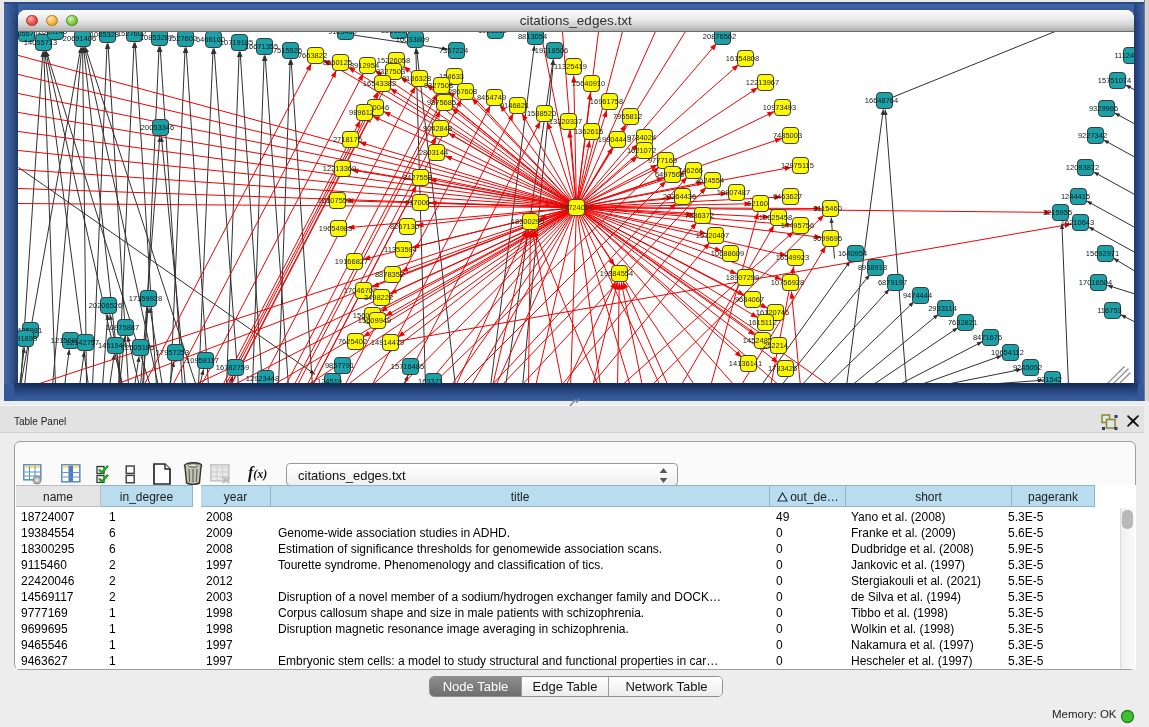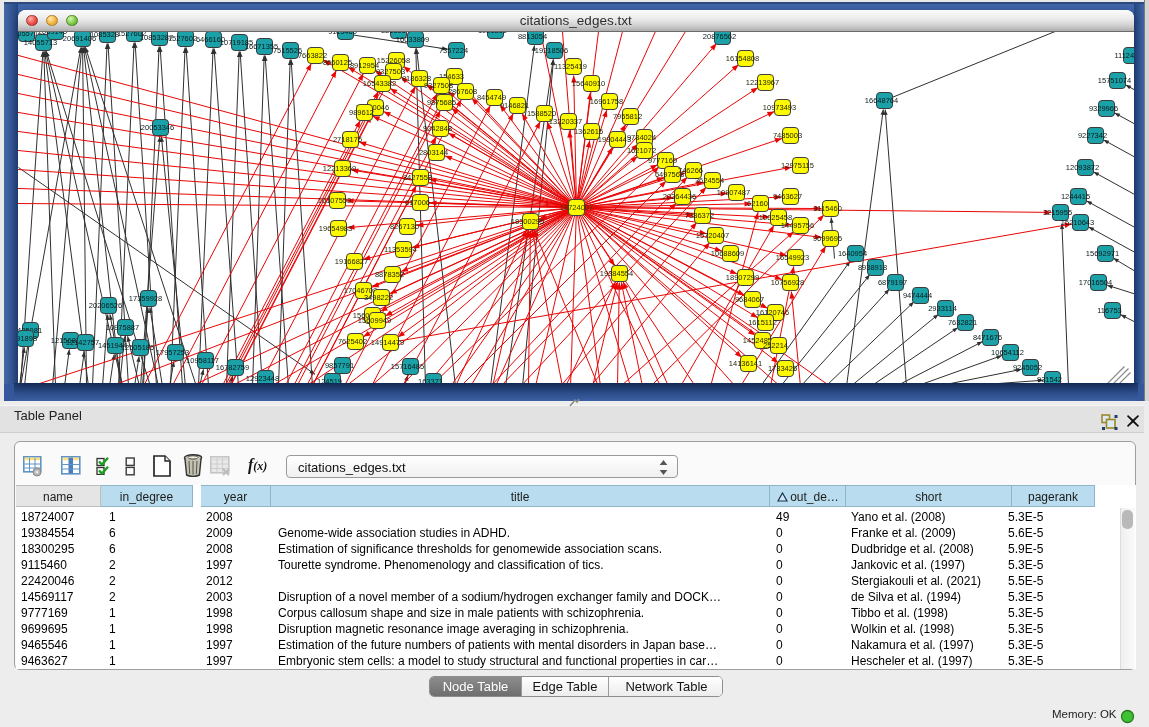--- a/index.html
+++ b/index.html
@@ -7,23 +7,23 @@
 #deskshadeR{position:absolute;left:1134px;top:4px;width:10px;height:380px;background:linear-gradient(90deg,#26457c,#3f64a6)}
 #deskshadeB{position:absolute;left:14px;top:383px;width:1124px;height:18px;background:linear-gradient(180deg,#1c3966,#2a4a85 45%,#3a5fa3)}
 #rightstrip{position:absolute;left:1143.5px;top:0;width:5.5px;height:727px;background:#d4d4d4;border-left:1.6px solid #7c7c7c}
 #win{position:absolute;left:17.5px;top:9.5px;width:1116.5px;height:373.5px;border-radius:8px 8px 0 0;background:#fff;box-shadow:0 3px 9px rgba(10,20,60,.55)}
 #titlebar{position:absolute;left:0;top:0;width:100%;height:22px;border-radius:8px 8px 0 0;background:linear-gradient(180deg,#fbfbfb 0,#ebebeb 42%,#d2d2d2 72%,#aeaeae 100%);border-bottom:1px solid #6b6b6b}
 #title{position:absolute;width:100%;text-align:center;top:3.5px;font-size:13.5px;color:#2e2e2e}
 .tl{position:absolute;top:5.2px;width:11.6px;height:11.6px;border-radius:50%}
 #graph{position:absolute;left:0;top:22px;width:1116.5px;height:351.5px;overflow:hidden}
 #tp{position:absolute;left:0;top:401px;width:1149px;height:326px;background:#ededed}
 #tphead{position:absolute;left:0;top:3.5px;width:1143.5px;height:28px;background:#e2e2e2;border-top:1px solid #f6f6f6;border-bottom:1px solid #cfcfcf}
-#tphead span{position:absolute;left:14px;top:2px;font-size:13px;color:#222}
+#tphead span{position:absolute;left:14px;top:10px;font-size:10px;color:#222}
 #cont{position:absolute;left:14px;top:40px;width:1122px;height:229px;background:#fafafa;border:1px solid #9e9e9e;border-radius:6px}
-#toolbar{position:absolute;left:0;top:4px;width:100%;height:42px}
+#toolbar{position:absolute;left:0;top:12px;width:100%;height:42px}
 #combo{position:absolute;left:271px;top:9px;width:392px;height:23px;background:linear-gradient(180deg,#fff,#f0f0f0);border:1px solid #9a9a9a;border-radius:4px}
 #combo span{position:absolute;left:11px;top:3.5px;font-size:13px;color:#111}
 #tbl{position:absolute;left:1px;top:43px;width:1120px;height:184px;background:#fff;overflow:hidden}
 .hc{position:absolute;top:0;height:22px;background:#b9ddee;border-right:1px solid #8fb6c8;border-top:1px solid #8fb6c8;border-bottom:1px solid #8fb6c8;font-size:12px;color:#1c1c1c;text-align:center;line-height:22px}
 .trow{position:absolute;left:0;width:1120px;height:16px;font-size:12px;color:#000}
 .trow span{position:absolute;top:1px;white-space:nowrap}
 #tabs{position:absolute;left:429px;top:275px;width:294px;height:20.5px;border:1px solid #8e8e8e;border-radius:5px;background:#fff;overflow:hidden;font-size:13px;text-align:center}
 .seg{position:absolute;top:0;height:100%;line-height:20px;color:#141414;background:linear-gradient(180deg,#fff,#ececec)}
 #mem{position:absolute;left:1052px;top:307px;font-size:11.5px;color:#222}
 svg text{font-family:"Liberation Sans",sans-serif}
@@ -910,21 +910,20 @@
           <span style="left:190px">1998</span>
           <span style="left:262px">Disruption magnetic resonance image averaging in schizophrenia.</span>
           <span style="left:760px">0</span>
           <span style="left:835px">Wolkin et al. (1998)</span>
           <span style="left:992px">5.3E-5</span>
         </div>
 <div class="trow" style="top:152px">
           <span style="left:5px">9465546</span>
           <span style="left:93px">1</span>
           <span style="left:190px">1997</span>
-          <span style="left:262px">Estimation of the future numbers of patients with mental disorders in Japan base…</span>
           <span style="left:760px">0</span>
           <span style="left:835px">Nakamura et al. (1997)</span>
           <span style="left:992px">5.3E-5</span>
         </div>
 <div class="trow" style="top:168px">
           <span style="left:5px">9463627</span>
           <span style="left:93px">1</span>
           <span style="left:190px">1997</span>
           <span style="left:262px">Embryonic stem cells: a model to study structural and functional properties in car…</span>
           <span style="left:760px">0</span>

